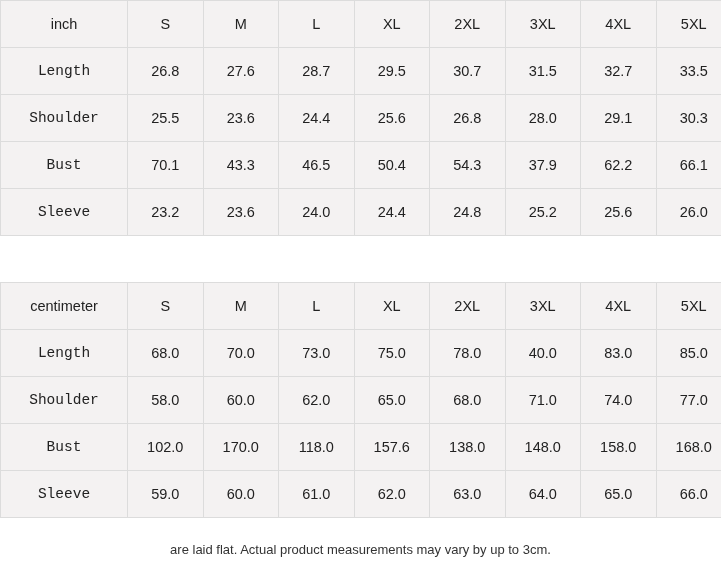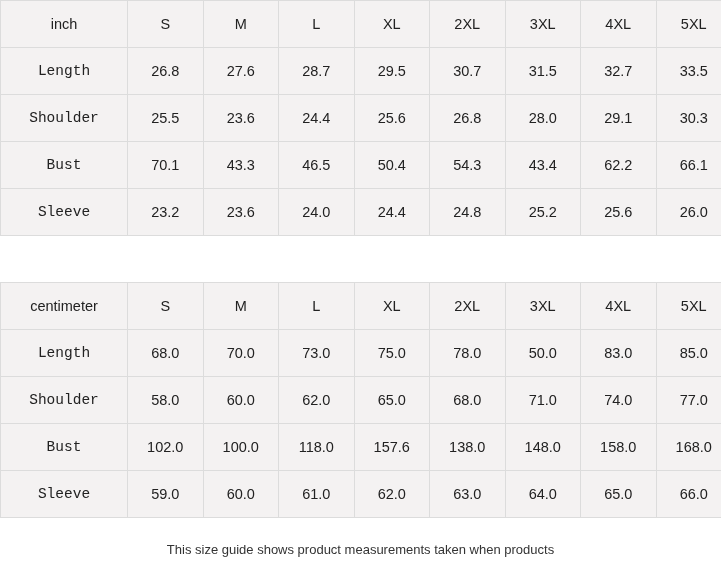--- a/index.html
+++ b/index.html
@@ -106,21 +106,21 @@
         <td class="val">29.1</td>
         <td class="val">30.3</td>
       </tr>
       <tr>
         <td class="row-label">Bust</td>
         <td class="val">70.1</td>
         <td class="val">43.3</td>
         <td class="val">46.5</td>
         <td class="val">50.4</td>
         <td class="val">54.3</td>
-        <td class="val">43.4</td>
+        <td class="val">37.9</td>
         <td class="val">62.2</td>
         <td class="val">66.1</td>
       </tr>
       <tr>
         <td class="row-label">Sleeve</td>
         <td class="val">23.2</td>
         <td class="val">23.6</td>
         <td class="val">24.0</td>
         <td class="val">24.4</td>
         <td class="val">24.8</td>
@@ -146,39 +146,39 @@
         <td class="head-cell val">4XL</td>
         <td class="head-cell val">5XL</td>
       </tr>
       <tr>
         <td class="row-label">Length</td>
         <td class="val">68.0</td>
         <td class="val">70.0</td>
         <td class="val">73.0</td>
         <td class="val">75.0</td>
         <td class="val">78.0</td>
-        <td class="val">50.0</td>
+        <td class="val">40.0</td>
         <td class="val">83.0</td>
         <td class="val">85.0</td>
       </tr>
       <tr>
         <td class="row-label">Shoulder</td>
         <td class="val">58.0</td>
         <td class="val">60.0</td>
         <td class="val">62.0</td>
         <td class="val">65.0</td>
         <td class="val">68.0</td>
         <td class="val">71.0</td>
         <td class="val">74.0</td>
         <td class="val">77.0</td>
       </tr>
       <tr>
         <td class="row-label">Bust</td>
         <td class="val">102.0</td>
-        <td class="val">100.0</td>
+        <td class="val">170.0</td>
         <td class="val">118.0</td>
         <td class="val">157.6</td>
         <td class="val">138.0</td>
         <td class="val">148.0</td>
         <td class="val">158.0</td>
         <td class="val">168.0</td>
       </tr>
       <tr>
         <td class="row-label">Sleeve</td>
         <td class="val">59.0</td>
@@ -187,17 +187,16 @@
         <td class="val">62.0</td>
         <td class="val">63.0</td>
         <td class="val">64.0</td>
         <td class="val">65.0</td>
         <td class="val">66.0</td>
       </tr>
     </tbody>
   </table>
 
   <div class="note">
-    <div>This size guide shows product measurements taken when products</div>
     <div>are laid flat. Actual product measurements may vary by up to 3cm.</div>
   </div>
 
 </div>
 
 </body></html>

